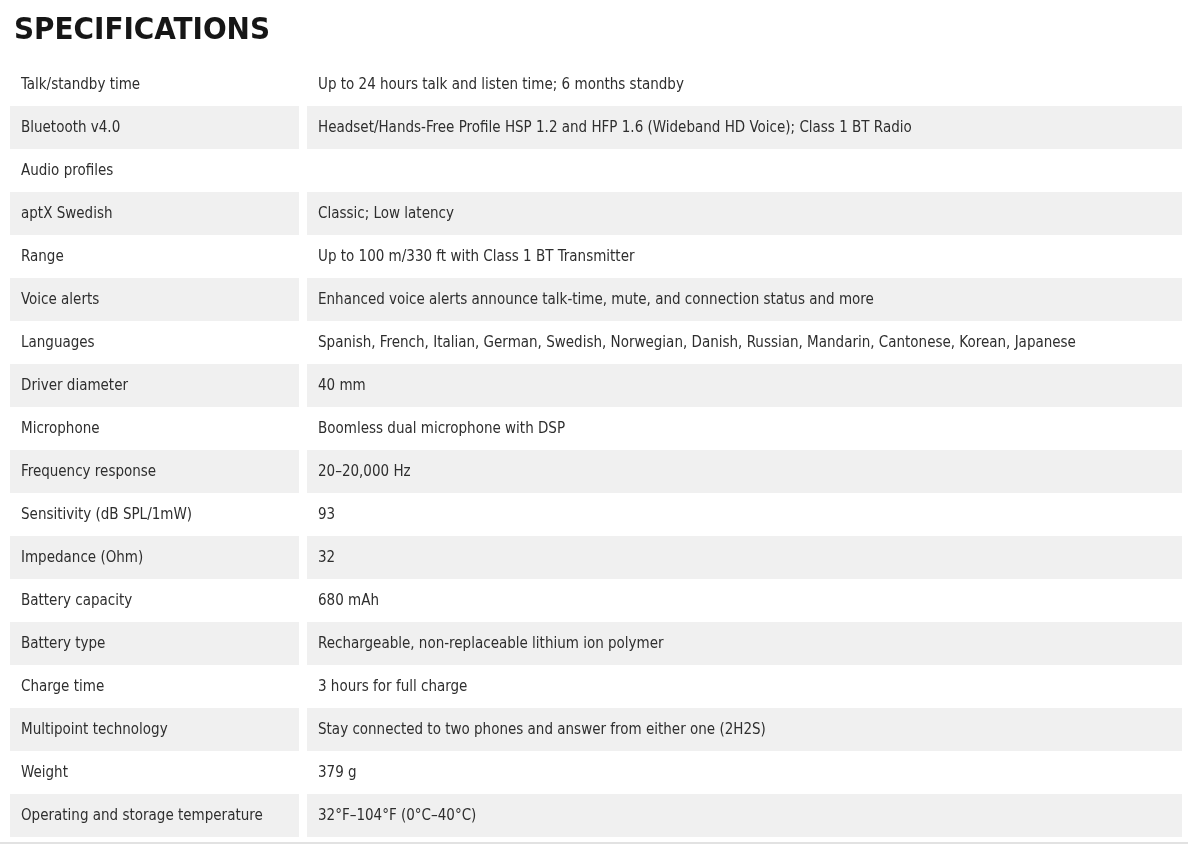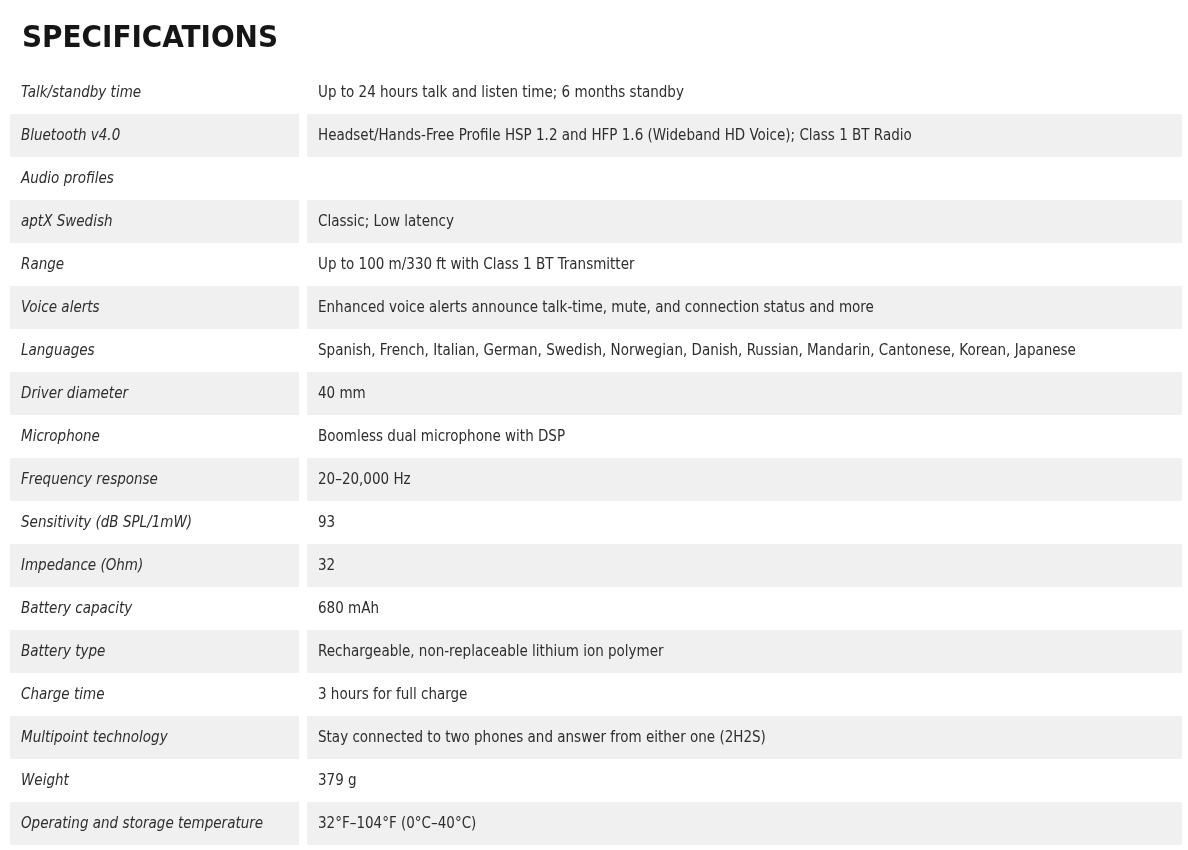--- a/index.html
+++ b/index.html
@@ -13,21 +13,21 @@
   .page {
     width: 1188px;
     height: 850px;
     overflow: hidden;
     box-sizing: border-box;
   }
   .content {
     padding: 0 6px 0 10px;
   }
   h1.page-title {
-    margin: 12px;
+    margin: 4px;
     padding: 6px 0 0 0;
     font-size: 31px;
     line-height: 36px;
     font-weight: 700;
     letter-spacing: 0px;
     color: #161616;
   }
   .spec-table {
     margin-top: 17px;
   }
@@ -43,21 +43,20 @@
     align-items: center;
     font-size: 15px;
     line-height: 19px;
     background: #ffffff;
   }
   .spec-row .label-cell {
     width: 289px;
     flex: 0 0 289px;
     padding-left: 11px;
     margin-right: 8px;
-    font-style: italic;
   }
   .spec-row .value-cell {
     flex: 1 1 auto;
     padding-left: 11px;
     padding-right: 10px;
   }
   .spec-row:nth-child(even) .cell {
     background: #f0f0f0;
   }
   .bottom-rule {

